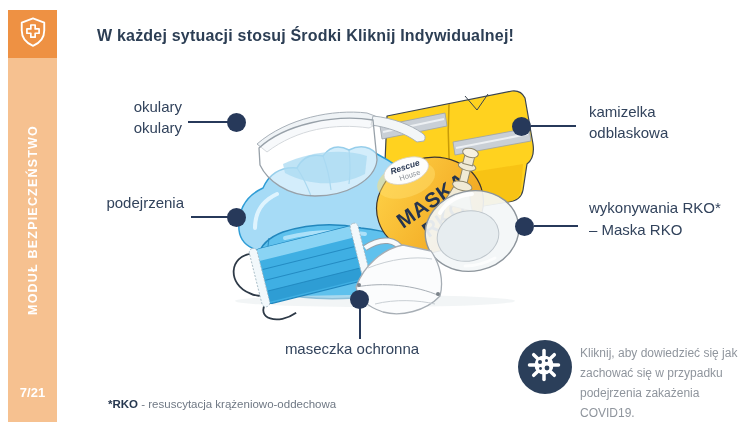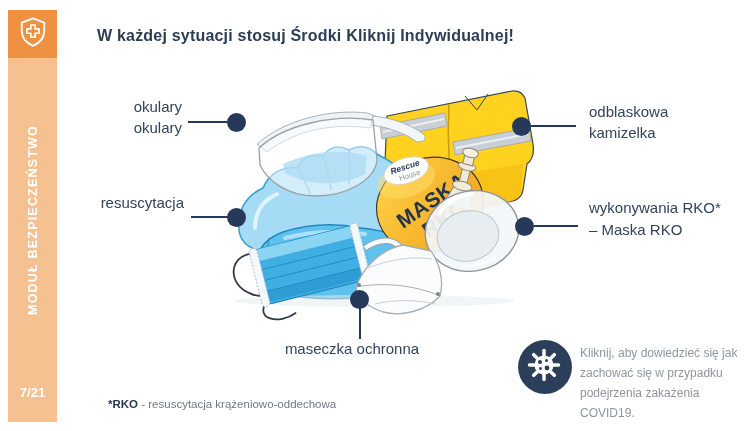--- a/index.html
+++ b/index.html
@@ -181,25 +181,25 @@
 <div class="callout-dot dot-gloves"></div>
 <div class="callout-dot dot-vest"></div>
 <div class="callout-dot dot-cpr"></div>
 <div class="callout-dot dot-mask"></div>
 
 <div class="callout right-align co-goggles">
   <div>okulary</div>
   <div>okulary</div>
 </div>
 <div class="callout right-align co-gloves">
-  <div>resuscytacja</div>
+  <div>podejrzenia</div>
 </div>
 <div class="callout co-vest">
+  <div>kamizelka</div>
   <div>odblaskowa</div>
-  <div>kamizelka</div>
 </div>
 <div class="callout co-cpr">
   <div>wykonywania RKO*</div>
   <div>– Maska RKO</div>
 </div>
 <div class="callout center-align co-mask">
   <div>maseczka ochronna</div>
 </div>
 
 <div class="covid-info">

